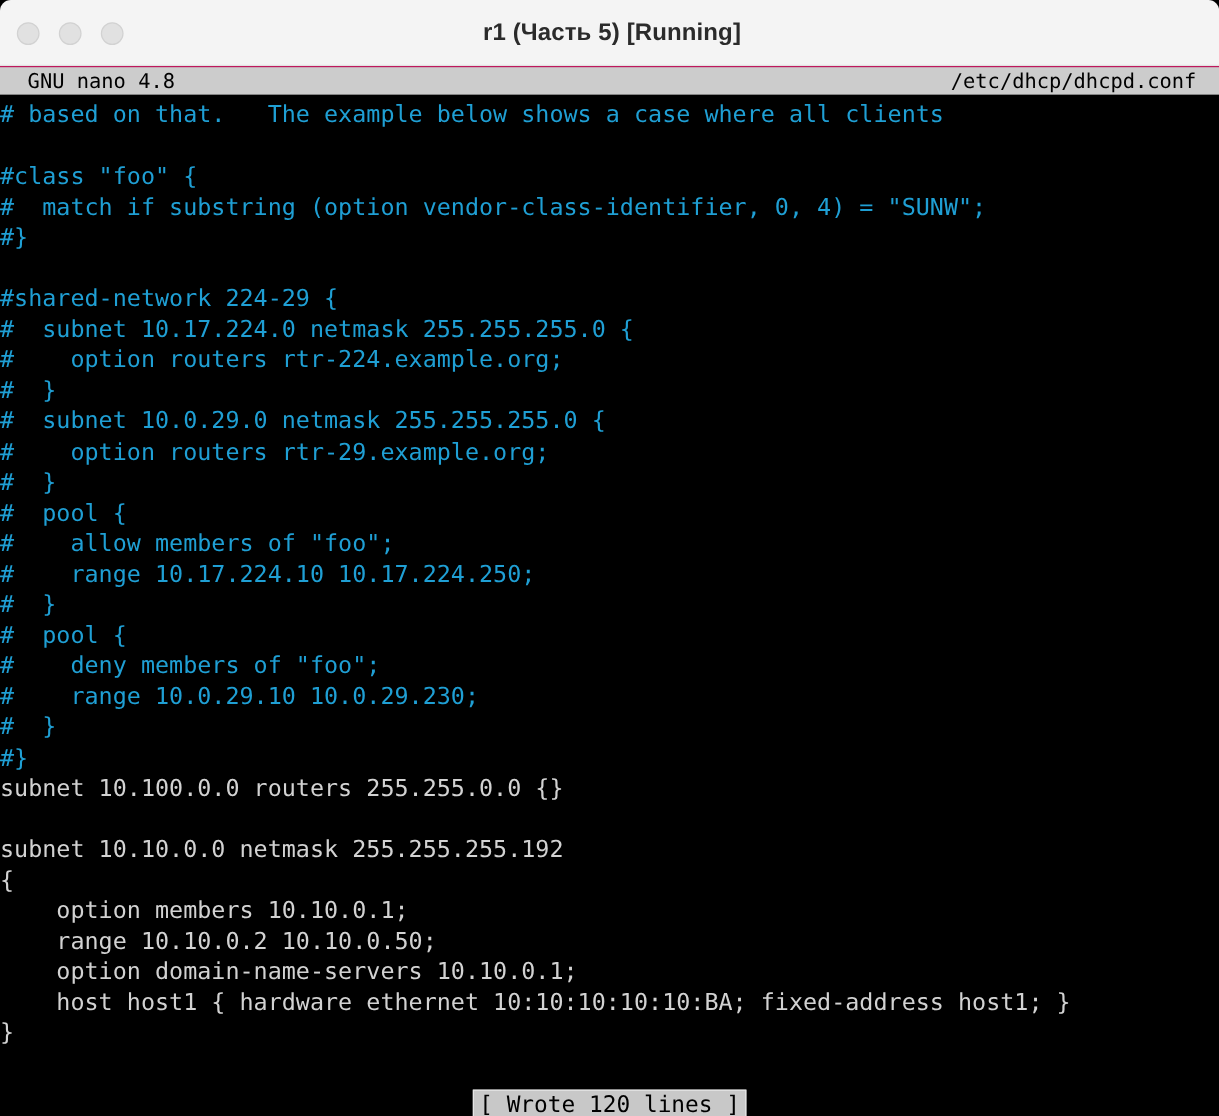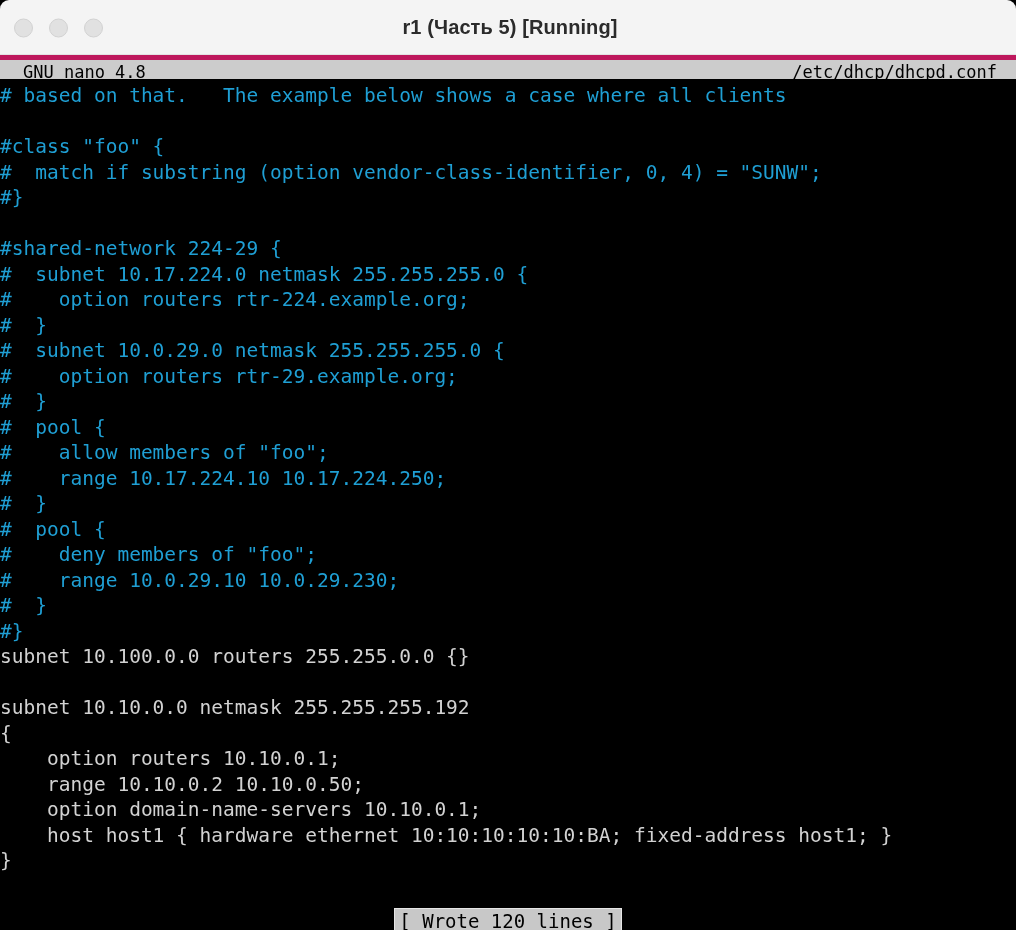--- a/index.html
+++ b/index.html
@@ -51,21 +51,21 @@
     letter-spacing:0.1px;
     padding-left:4px;
   }
 
   
   .nano-header {
     position:relative;
     height:24px;
     width:100%;
     background:#cccccc;
-    border-top:5px solid #be185d;
+    border-top:1px solid #be185d;
     color:#000;
     font-family:"DejaVu Sans Mono", monospace;
     font-size:17px;
     line-height:24px;
     white-space:pre;
   }
   .nano-version {
     position:absolute;
     left:23px; top:0;
   }
@@ -162,21 +162,21 @@
       <div class="line c-comment">#  }</div>
       <div class="line c-comment">#  pool {</div>
       <div class="line c-comment">#    deny members of "foo";</div>
       <div class="line c-comment">#    range 10.0.29.10 10.0.29.230;</div>
       <div class="line c-comment">#  }</div>
       <div class="line c-comment">#}</div>
       <div class="line c-text">subnet 10.100.0.0 routers 255.255.0.0 {}</div>
       <div class="line c-blank"></div>
       <div class="line c-text">subnet 10.10.0.0 netmask 255.255.255.192</div>
       <div class="line c-text">{</div>
-      <div class="line c-text">    option routers 10.10.0.1;</div>
+      <div class="line c-text">    option members 10.10.0.1;</div>
       <div class="line c-text">    range 10.10.0.2 10.10.0.50;</div>
       <div class="line c-text">    option domain-name-servers 10.10.0.1;</div>
       <div class="line c-text">    host host1 { hardware ethernet 10:10:10:10:10:BA; fixed-address host1; }</div>
       <div class="line c-text">}</div>
       <div class="statusbar">
       <span class="status-msg">[ Wrote 120 lines ]</span>
     </div>
   </div>
 
 </div>

